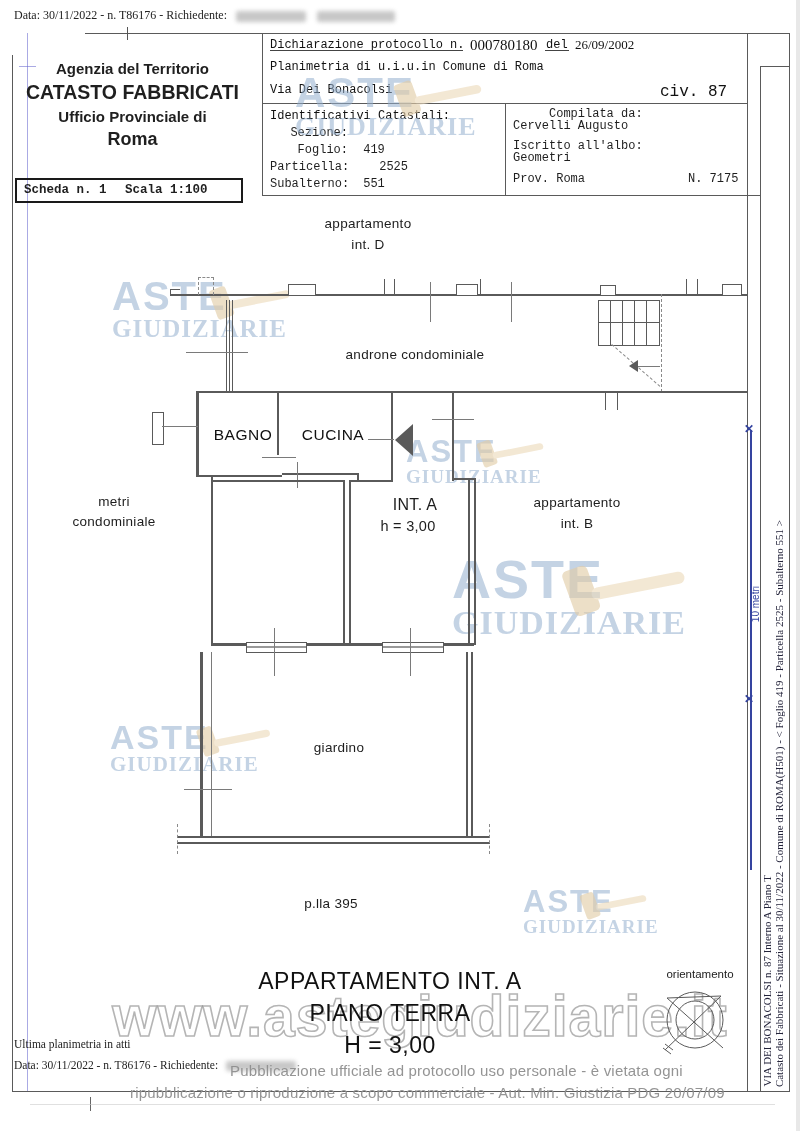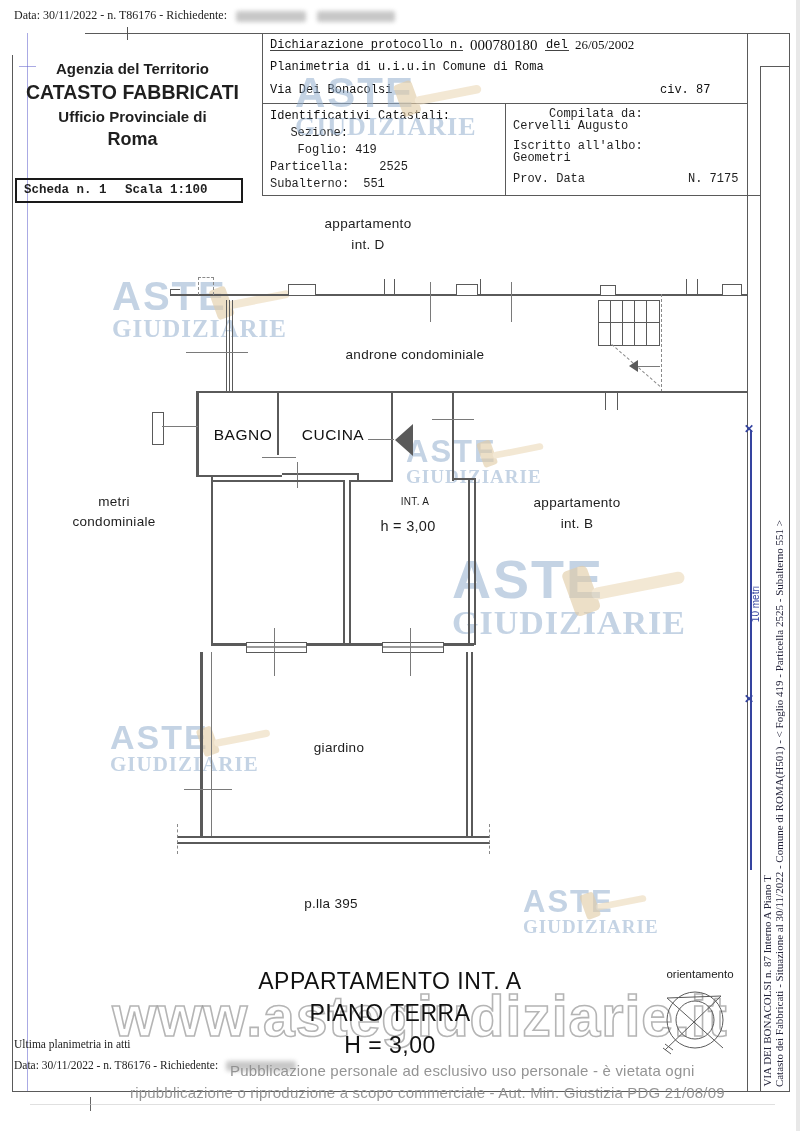--- a/index.html
+++ b/index.html
@@ -70,48 +70,48 @@
   <div class="abs" style="left:15px;top:178px;width:224px;height:21px;border:2px solid #1a1a1a;">
     <span class="abs mono" style="left:7px;top:3px;font-size:12.5px;font-weight:700;">Scheda n. 1</span>
     <span class="abs mono" style="left:108px;top:3px;font-size:12.5px;font-weight:700;">Scala 1:100</span>
   </div>
 
   <div class="abs mono" style="left:270px;top:38px;font-size:12px;color:#111;">Dichiarazione protocollo n.</div>
   <div class="ln" style="left:270px;top:50px;width:193px;height:1px;background:#444;"></div>
   <div class="abs serif" style="left:470px;top:37px;font-size:15px;color:#111;">000780180</div>
   <div class="abs mono" style="left:546px;top:38px;font-size:12px;color:#111;">del</div>
   <div class="ln" style="left:545px;top:50px;width:24px;height:1px;background:#444;"></div>
-  <div class="abs serif" style="left:575px;top:37px;font-size:13px;color:#111;">26/05/2002</div>
+  <div class="abs serif" style="left:575px;top:37px;font-size:13px;color:#111;">26/09/2002</div>
   <div class="abs mono" style="left:270px;top:60px;font-size:12px;color:#111;">Planimetria di u.i.u.in Comune di Roma</div>
   <div class="abs mono" style="left:270px;top:83px;font-size:12px;color:#111;">Via Dei Bonacolsi</div>
-  <div class="abs mono" style="left:660px;top:83px;font-size:12px;color:#111;">civ. 87</div>
+  <div class="abs mono" style="left:660px;top:83px;font-size:16px;color:#111;">civ. 87</div>
 
   <div class="abs mono" style="left:270px;top:109px;font-size:12px;color:#111;">Identificativi Catastali:</div>
   <div class="abs mono" style="left:270px;top:126px;width:210px;font-size:12px;">
     <span style="display:inline-block;width:78px;text-align:right;">Sezione:</span>
     <span style="margin-left:8px;"></span>
   </div>
   <div class="abs mono" style="left:270px;top:143px;width:210px;font-size:12px;">
     <span style="display:inline-block;width:78px;text-align:right;">Foglio:</span>
-    <span style="margin-left:0;">419</span>
+    <span style="margin-left:8px;">419</span>
   </div>
   <div class="abs mono" style="left:270px;top:160px;width:210px;font-size:12px;">
     <span style="display:inline-block;width:78px;text-align:right;">Particella:</span>
     <span style="margin-left:24px;">2525</span>
   </div>
   <div class="abs mono" style="left:270px;top:177px;width:210px;font-size:12px;">
     <span style="display:inline-block;width:78px;text-align:right;">Subalterno:</span>
     <span style="margin-left:8px;">551</span>
   </div>
 
   <div class="abs mono" style="left:513px;top:107px;font-size:12px;margin-left:36px;">Compilata da:</div>
   <div class="abs mono" style="left:513px;top:119px;font-size:12px;">Cervelli Augusto</div>
   <div class="abs mono" style="left:513px;top:139px;font-size:12px;">Iscritto all'albo:</div>
   <div class="abs mono" style="left:513px;top:151px;font-size:12px;">Geometri</div>
-  <div class="abs mono" style="left:513px;top:172px;font-size:12px;">Prov. Data</div>
+  <div class="abs mono" style="left:513px;top:172px;font-size:12px;">Prov. Roma</div>
   <div class="abs mono" style="left:688px;top:172px;font-size:12px;">N. 7175</div>
 
   <div class="wm" style="left:295px;top:72px;">
     <div style="font-size:42px;">ASTE</div>
     <div class="l2" style="font-size:26px;">GIUDIZIARIE</div>
   </div>
   <div class="gavel" style="left:398px;top:78px;transform:scale(1.25);">
       <div class="g-head"></div>
       <div class="g-hand"></div>
     </div>
@@ -165,21 +165,21 @@
 
   <div>
 
     <div class="planlbl ctr" style="left:288px;top:216px;width:160px;">
       <span style="display:block;">appartamento</span>
       <span style="display:block;margin-top:6px;">int. D</span>
     </div>
     <div class="planlbl ctr" style="left:315px;top:347px;width:200px;">androne condominiale</div>
     <div class="roomlbl ctr" style="left:203px;top:426px;width:80px;">BAGNO</div>
     <div class="roomlbl ctr" style="left:293px;top:426px;width:80px;">CUCINA</div>
-    <div class="planlbl ctr" style="left:375px;top:496px;width:80px;font-size:10px;">INT. A</div>
+    <div class="planlbl ctr" style="left:375px;top:496px;width:80px;font-size:16px;">INT. A</div>
     <div class="planlbl ctr" style="left:368px;top:518px;width:80px;font-size:14.5px;">h = 3,00</div>
     <div class="planlbl ctr" style="left:497px;top:495px;width:160px;">
       <span style="display:block;">appartamento</span>
       <span style="display:block;margin-top:6px;">int. B</span>
     </div>
     <div class="planlbl ctr" style="left:34px;top:494px;width:160px;">
       <span style="display:block;">metri</span>
       <span style="display:block;margin-top:5px;">condominiale</span>
     </div>
     <div class="planlbl ctr" style="left:279px;top:740px;width:120px;">giardino</div>
@@ -285,16 +285,16 @@
   <span class="xmark" style="left:744px;top:692px;">✕</span>
   <div class="vtext" style="left:750px;top:586px;font-family:'Liberation Sans',sans-serif;font-size:10px;color:#3544a0;">10 metri</div>
   <div class="vtext" style="left:773px;bottom:44px;">Catasto dei Fabbricati - Situazione al 30/11/2022 - Comune di ROMA(H501) - &lt;  Foglio 419 - Particella  2525 - Subalterno 551 &gt;</div>
   <div class="vtext" style="left:761px;bottom:44px;">VIA DEI BONACOLSI n. 87  Interno A Piano T</div>
 
   <div class="abs serif" style="left:14px;top:1038px;font-size:11.5px;color:#222;">Ultima planimetria in atti</div>
   <div class="abs serif" style="left:14px;top:1059px;font-size:11.5px;color:#222;">
     <span>Data: 30/11/2022 - n. T86176 - Richiedente:</span>
     <span class="redact" style="width:70px;height:10px;margin-left:5px;"></span>
   </div>
-  <div class="gray-disc" style="left:230px;top:1062px;">Pubblicazione personale ad esclusivo uso personale - è vietata ogni</div>
-  <div class="gray-disc" style="left:130px;top:1084px;">ripubblicazione o riproduzione a scopo commerciale - Aut. Min. Giustizia PDG 21/08/09</div>
+  <div class="gray-disc" style="left:230px;top:1062px;">Pubblicazione ufficiale ad protocollo uso personale - è vietata ogni</div>
+  <div class="gray-disc" style="left:130px;top:1084px;">ripubblicazione o riproduzione a scopo commerciale - Aut. Min. Giustizia PDG 20/07/09</div>
 
 </div>
 
 </body></html>

